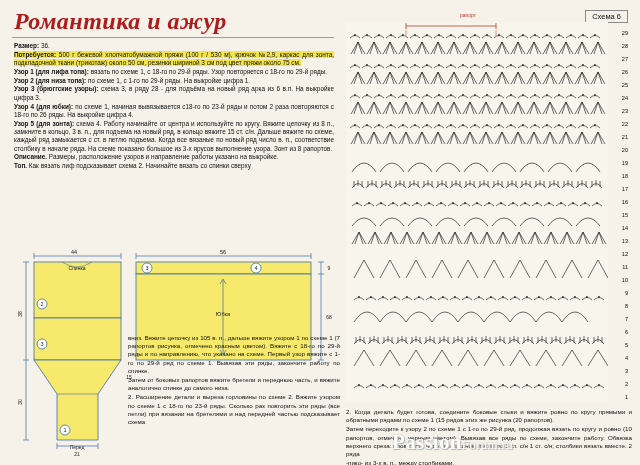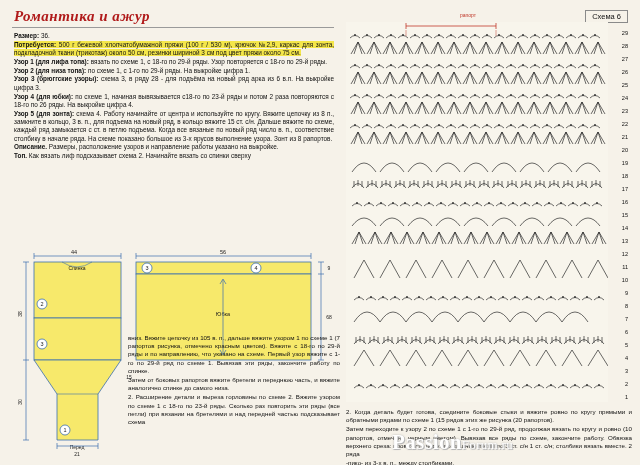--- a/index.html
+++ b/index.html
@@ -16,21 +16,21 @@
     background:#f6f2e9;
   }
   
   .left{
     position:absolute;left:8px;top:4px;width:330px;height:455px;
   }
   .title{
     font-family:"Liberation Serif", serif;
     font-style:italic;
     font-weight:bold;
-    font-size:15px;
+    font-size:24px;
     color:#b01a1a;
     letter-spacing:.5px;
     margin:4px 0 2px 6px;
   }
   .rule{
     height:1px;background:#9a9a9a;margin:2px 4px 4px 4px;
   }
   .body-text{
     font-size:6.4px;
     line-height:8.3px;

